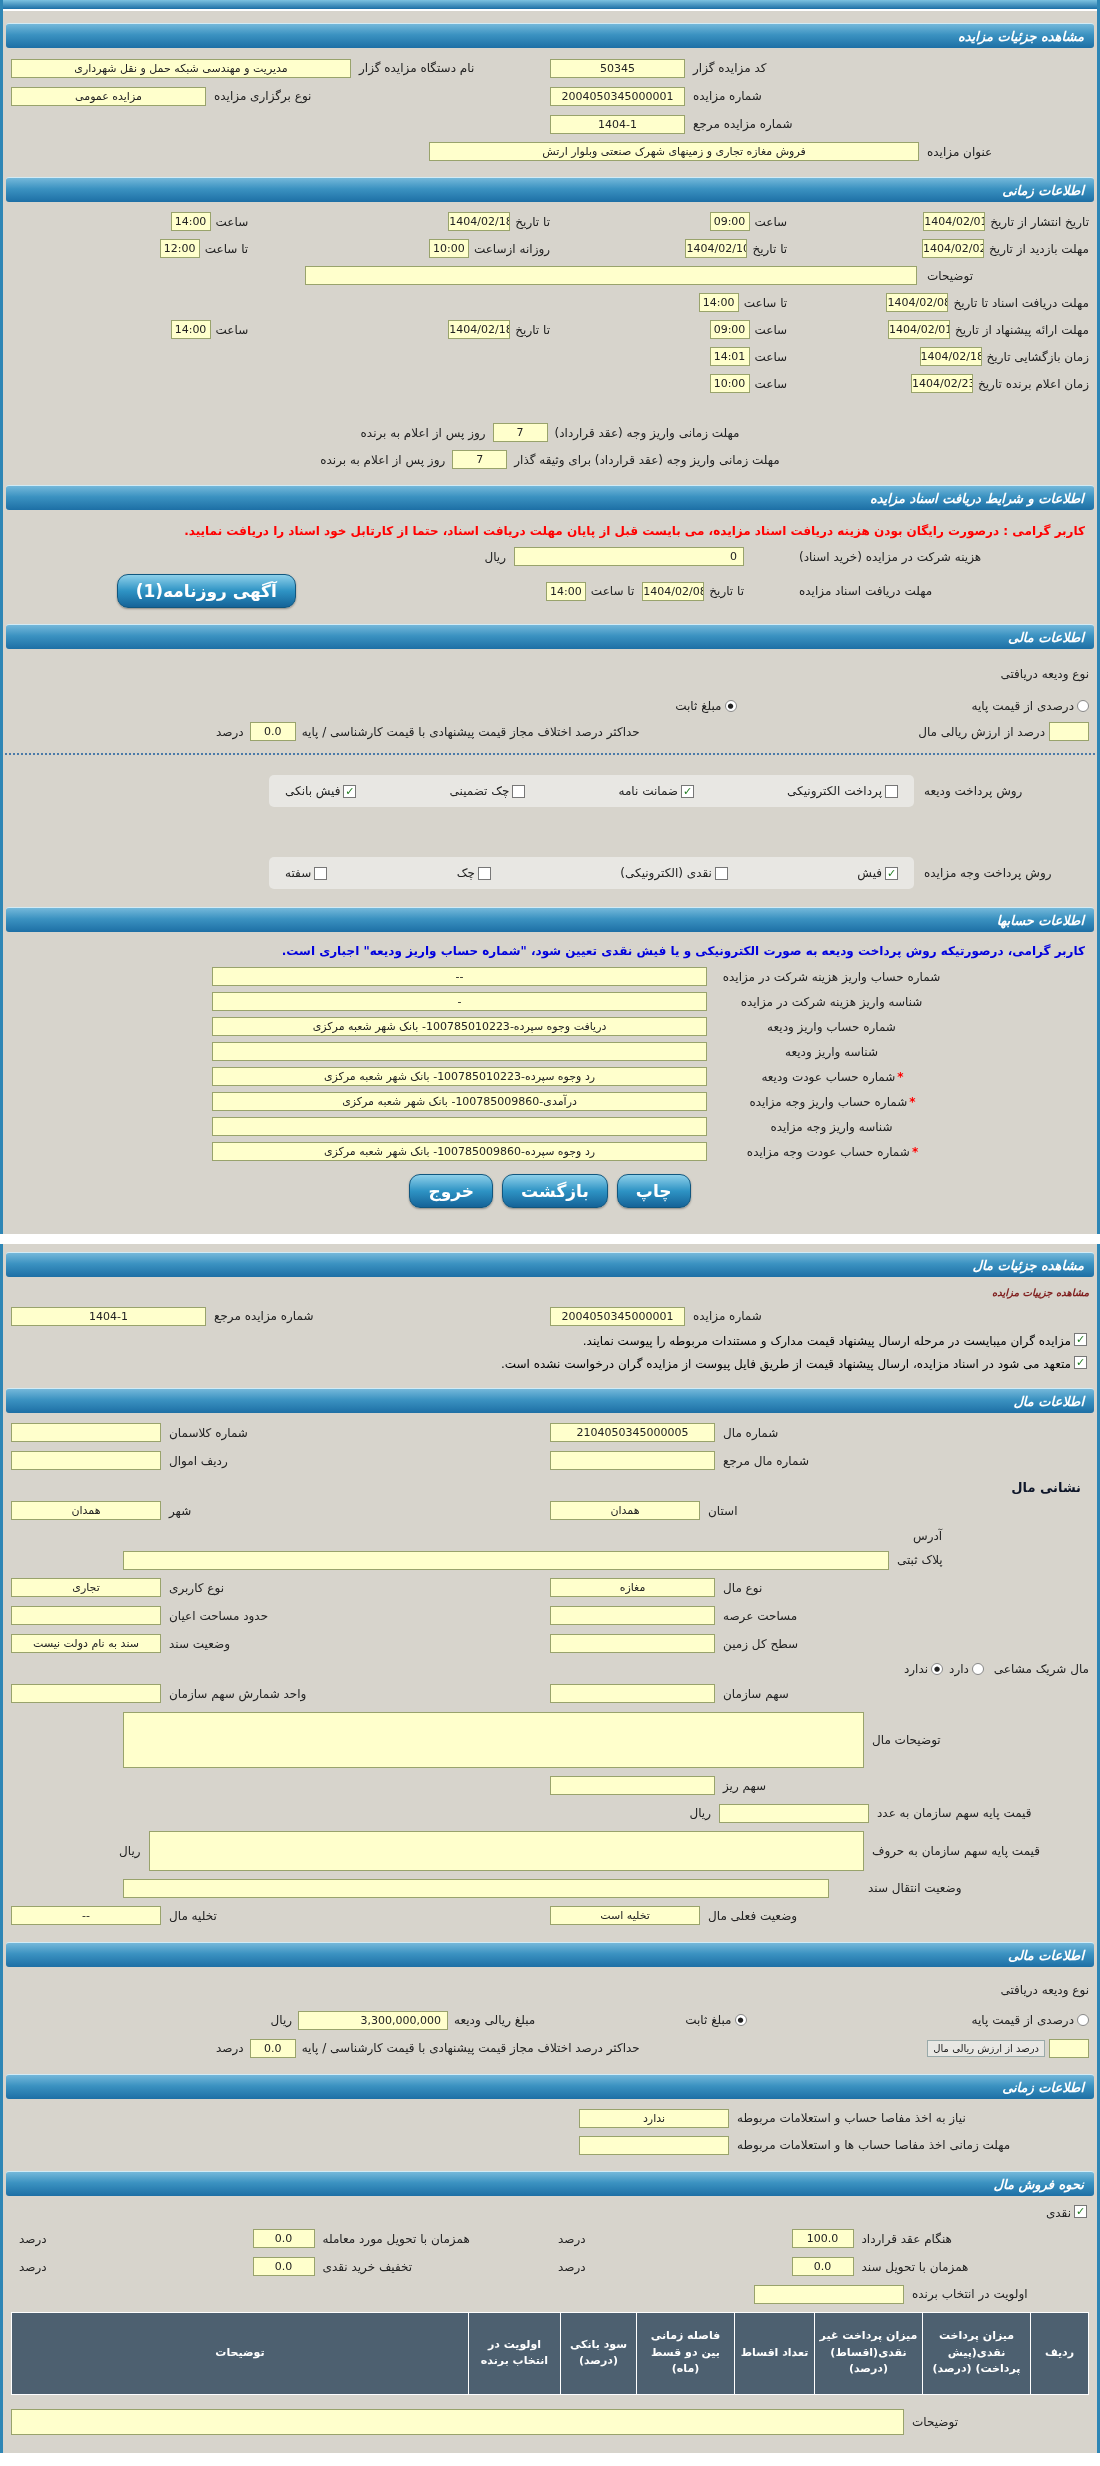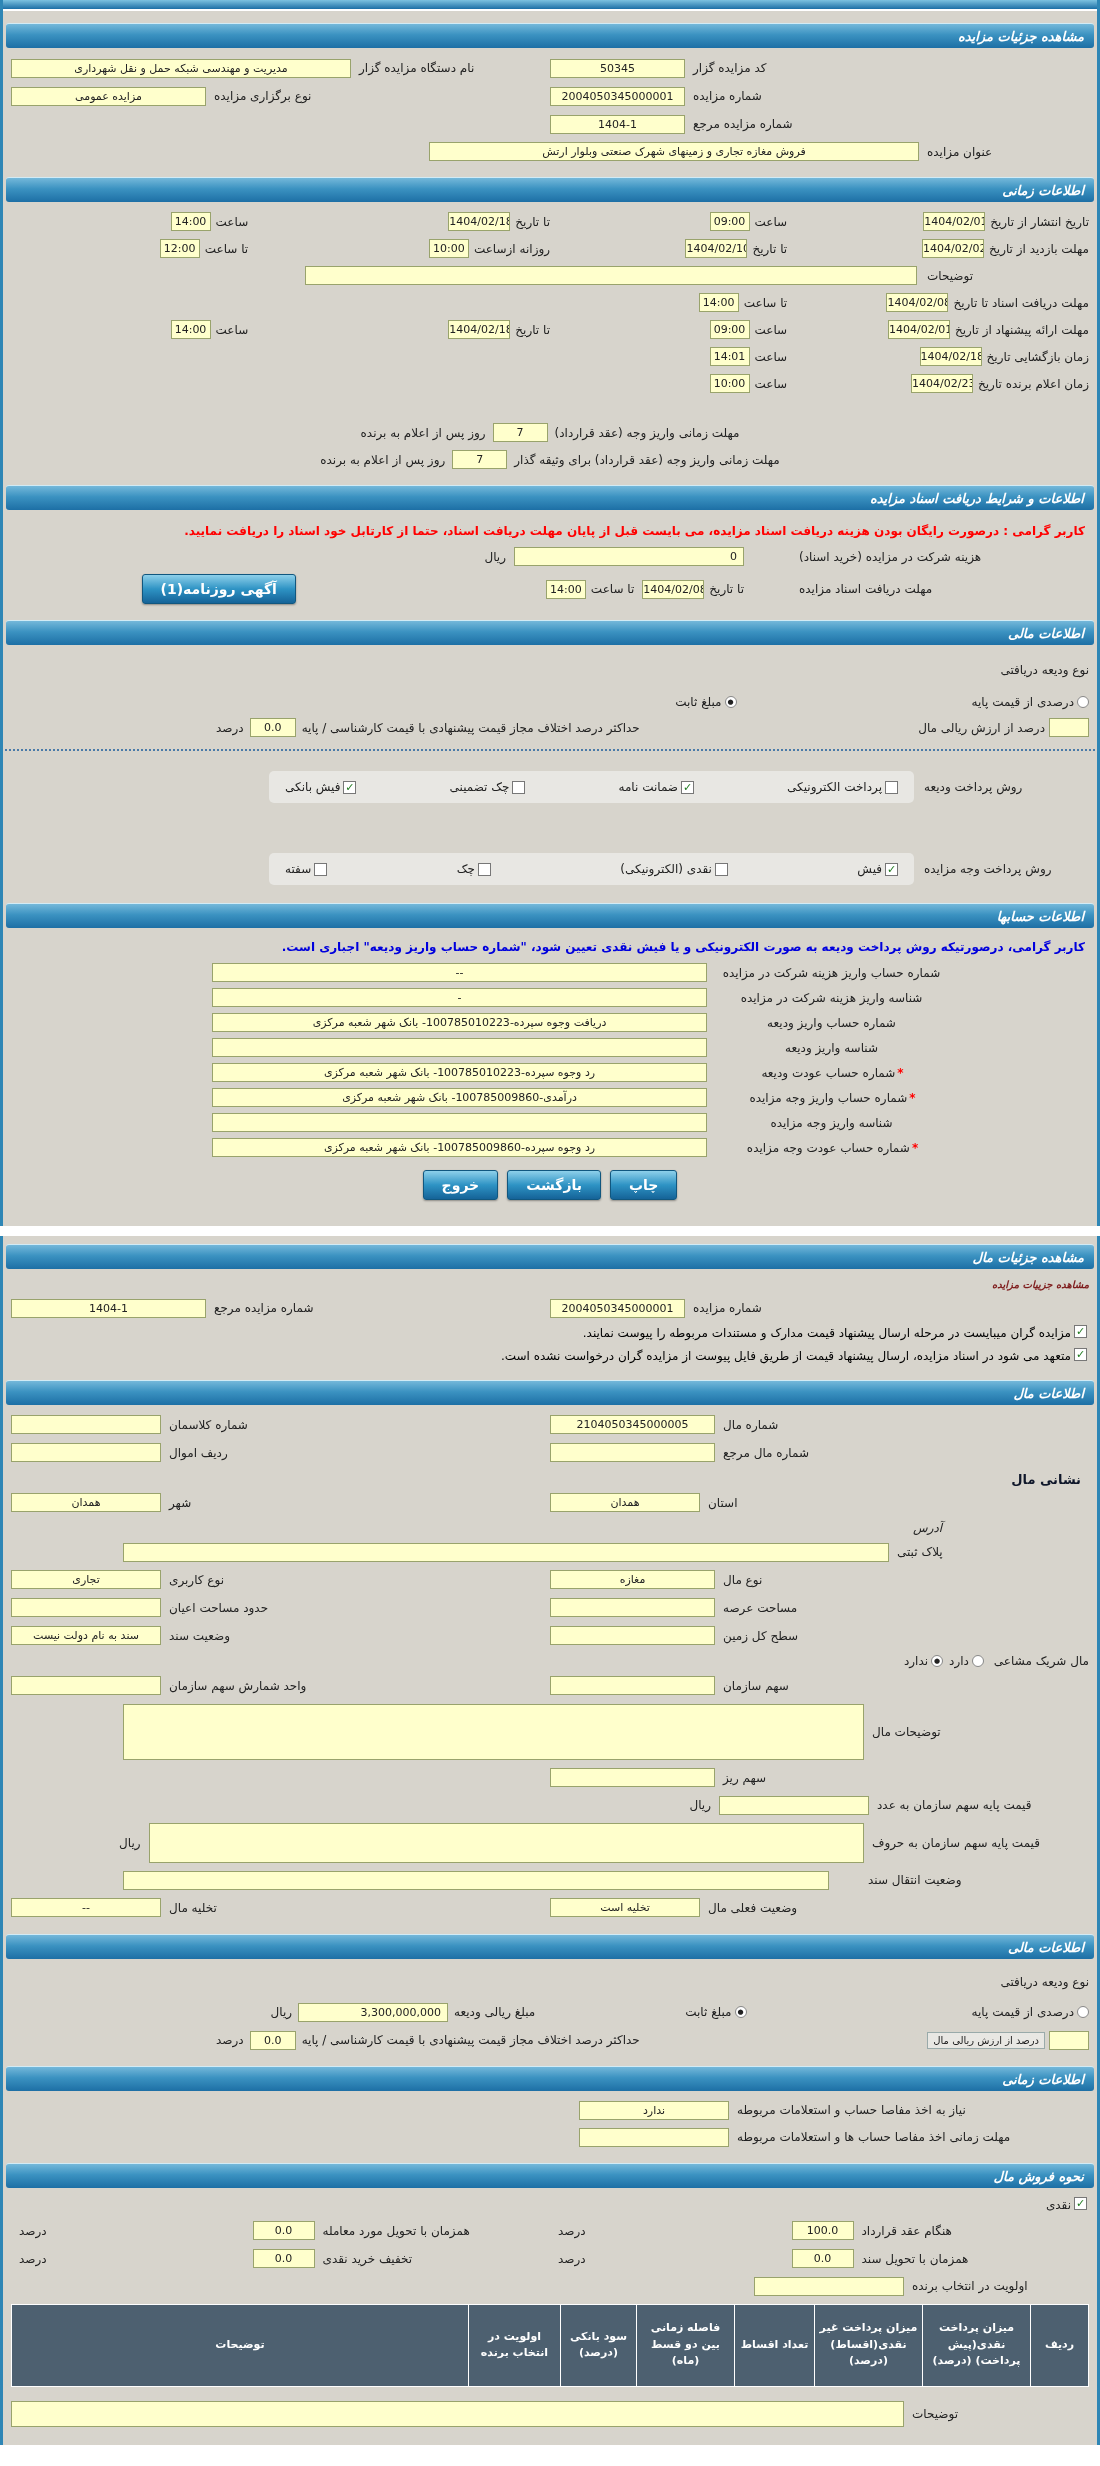--- a/index.html
+++ b/index.html
@@ -19,21 +19,21 @@
   label { font-size:12px; color:#222; }
   .field { background:#ffffcc; border:1px solid #99a36c; height:19px; line-height:17px;
            font-size:11px; color:#222; text-align:center; direction:ltr; overflow:hidden;
            white-space:nowrap; flex-shrink:0; }
   .tall { height:56px; }
   .mid  { height:40px; }
   .w40{width:40px}.w46{width:46px}.w55{width:55px}.w62{width:62px}.w135{width:135px}
   .w150{width:150px}.w165{width:165px}.w200{width:195px}.w230{width:230px}.w340{width:340px}
   .w490{width:490px}.w495{width:495px}.grow{flex:1}
   .btn { display:inline-block; background:linear-gradient(#8ed0ea 0%,#2e93c4 50%,#156398 100%);
-         color:#fff; font-size:14px; font-weight:bold; padding:6px 18px; border-radius:3px;
+         color:#fff; font-size:17px; font-weight:bold; padding:6px 18px; border-radius:11px;
          border:1px solid #11577f; cursor:pointer; box-shadow:0 1px 2px rgba(0,0,0,.35); }
   .btnrow { display:flex; justify-content:center; gap:9px; padding:10px 0 12px; }
   .cb { width:13px; height:13px; background:#fff; border:1px solid #777; display:inline-flex;
         align-items:center; justify-content:center; font-size:11px; line-height:11px;
         color:#1e7a1e; font-weight:bold; margin-left:3px; flex-shrink:0; }
   .radio { width:12px; height:12px; border-radius:50%; background:#fff; border:1px solid #888;
            display:inline-flex; align-items:center; justify-content:center; font-size:7px;
            color:#222; margin-left:3px; flex-shrink:0; }
   .groupbox { background:#e8e7e3; border-radius:5px; padding:9px 16px; width:645px;
               display:flex; justify-content:space-between; align-items:center; }
@@ -418,21 +418,21 @@
       <label>استان</label>
       <div class="field w150">همدان</div>
     </div>
     <div class="half">
       <label>شهر</label>
       <div class="field w150">همدان</div>
     </div>
   </div>
 
   <div class="row" style="padding-left:120px;">
-    <label class="hug" style="width:200px;padding-left:24px;font-style:italic;">آدرس</label>
+    <label class="hug" style="width:200px;padding-left:24px;">آدرس</label>
   </div>
 
   <div class="row" style="padding-left:120px;">
     <label class="hug" style="width:200px;padding-left:8px;">پلاک ثبتی</label>
     <div class="field grow"></div>
   </div>
 
   <div class="row">
     <div class="half">
       <label>نوع مال</label>

